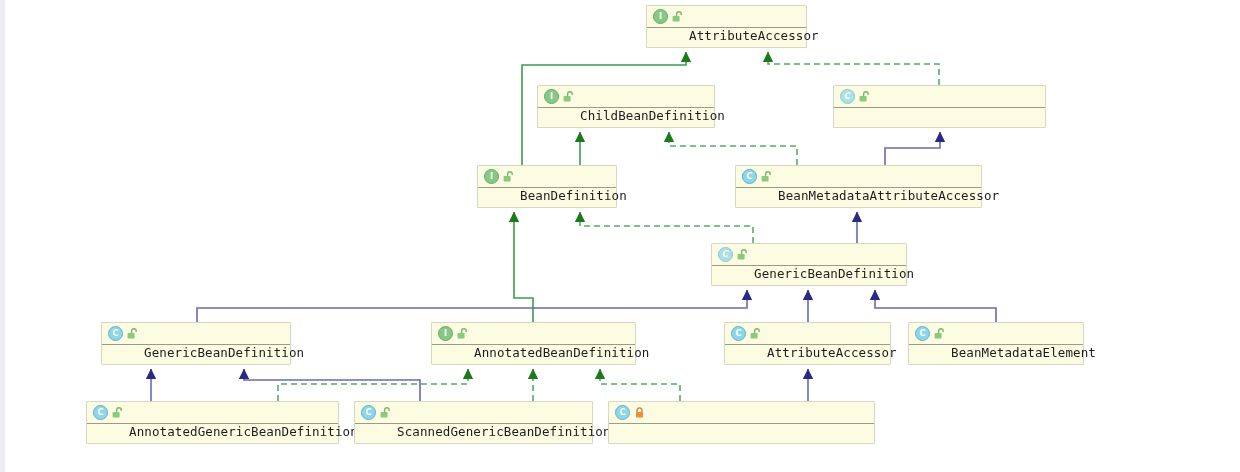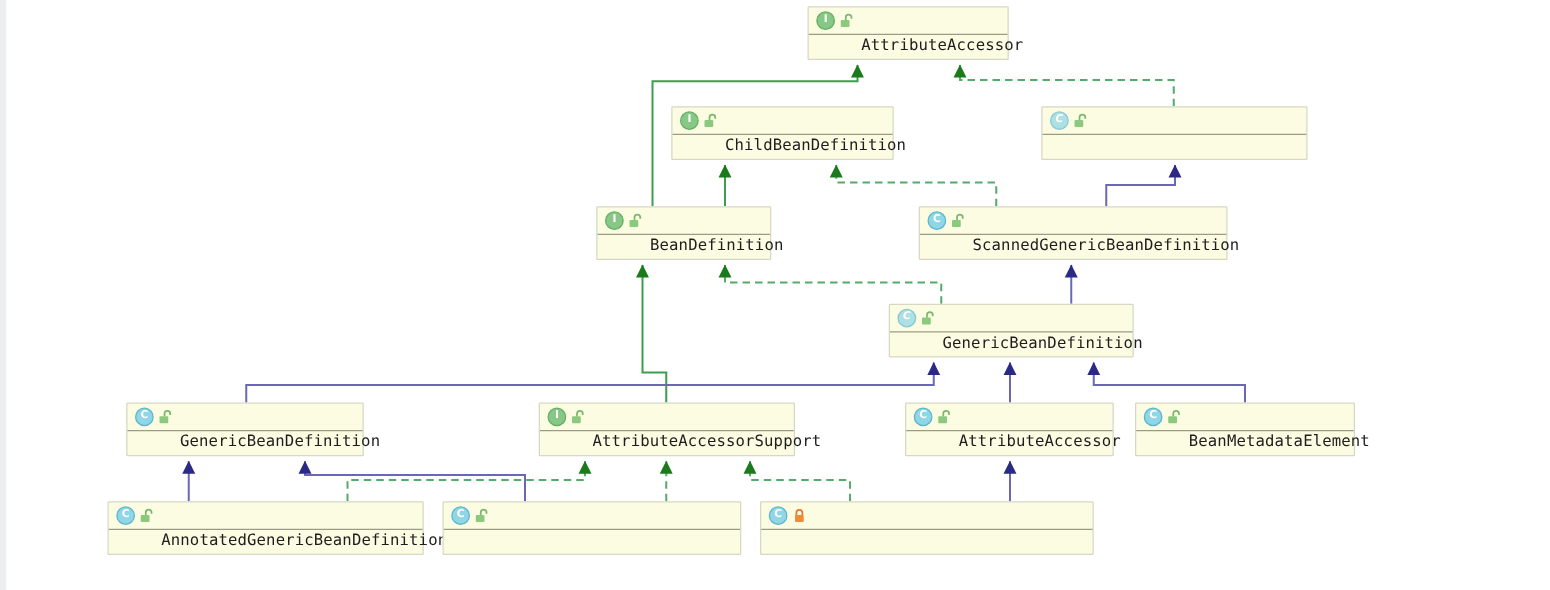--- a/index.html
+++ b/index.html
@@ -261,21 +261,21 @@
         <div class="node-header">
           <span class="icon kind-icon kind-class">
             <span>C</span>
           </span>
           <span class="icon lock-icon">
             <svg width="11" height="13" viewBox="0 0 11 13">
               <path d="M 4.6 6.2 L 4.6 4.0 A 2.3 2.3 0 0 1 9.2 4.0 L 9.2 4.9" fill="none" stroke="#7ab86d" stroke-width="1.4"></path>
               <rect x="0.6" y="6" width="7" height="5.6" rx="0.8" fill="#8cc97f"></rect>
             </svg>
           </span>
-          <span class="node-label">ScannedGenericBeanDefinition</span>
+          <span class="node-label">BeanMetadataAttributeAccessor</span>
         </div>
         <div class="node-body"></div>
       </div>
       <div class="node" style="left: 711px; top: 243px; width: 196px; height: 43px;">
         <div class="node-header">
           <span class="icon kind-icon kind-abstract">
             <span>C</span>
           </span>
           <span class="icon lock-icon">
             <svg width="11" height="13" viewBox="0 0 11 13">
@@ -306,21 +306,21 @@
         <div class="node-header">
           <span class="icon kind-icon kind-interface">
             <span>I</span>
           </span>
           <span class="icon lock-icon">
             <svg width="11" height="13" viewBox="0 0 11 13">
               <path d="M 4.6 6.2 L 4.6 4.0 A 2.3 2.3 0 0 1 9.2 4.0 L 9.2 4.9" fill="none" stroke="#7ab86d" stroke-width="1.4"></path>
               <rect x="0.6" y="6" width="7" height="5.6" rx="0.8" fill="#8cc97f"></rect>
             </svg>
           </span>
-          <span class="node-label">AttributeAccessorSupport</span>
+          <span class="node-label">AnnotatedBeanDefinition</span>
         </div>
         <div class="node-body"></div>
       </div>
       <div class="node" style="left: 724px; top: 322px; width: 167px; height: 43px;">
         <div class="node-header">
           <span class="icon kind-icon kind-class">
             <span>C</span>
           </span>
           <span class="icon lock-icon">
             <svg width="11" height="13" viewBox="0 0 11 13">
@@ -366,20 +366,21 @@
         <div class="node-header">
           <span class="icon kind-icon kind-class">
             <span>C</span>
           </span>
           <span class="icon lock-icon">
             <svg width="11" height="13" viewBox="0 0 11 13">
               <path d="M 4.6 6.2 L 4.6 4.0 A 2.3 2.3 0 0 1 9.2 4.0 L 9.2 4.9" fill="none" stroke="#7ab86d" stroke-width="1.4"></path>
               <rect x="0.6" y="6" width="7" height="5.6" rx="0.8" fill="#8cc97f"></rect>
             </svg>
           </span>
+          <span class="node-label">ScannedGenericBeanDefinition</span>
         </div>
         <div class="node-body"></div>
       </div>
       <div class="node" style="left: 608px; top: 401px; width: 267px; height: 43px;">
         <div class="node-header">
           <span class="icon kind-icon kind-class">
             <span>C</span>
           </span>
           <span class="icon lock-icon">
             <svg width="11" height="13" viewBox="0 0 11 13">

